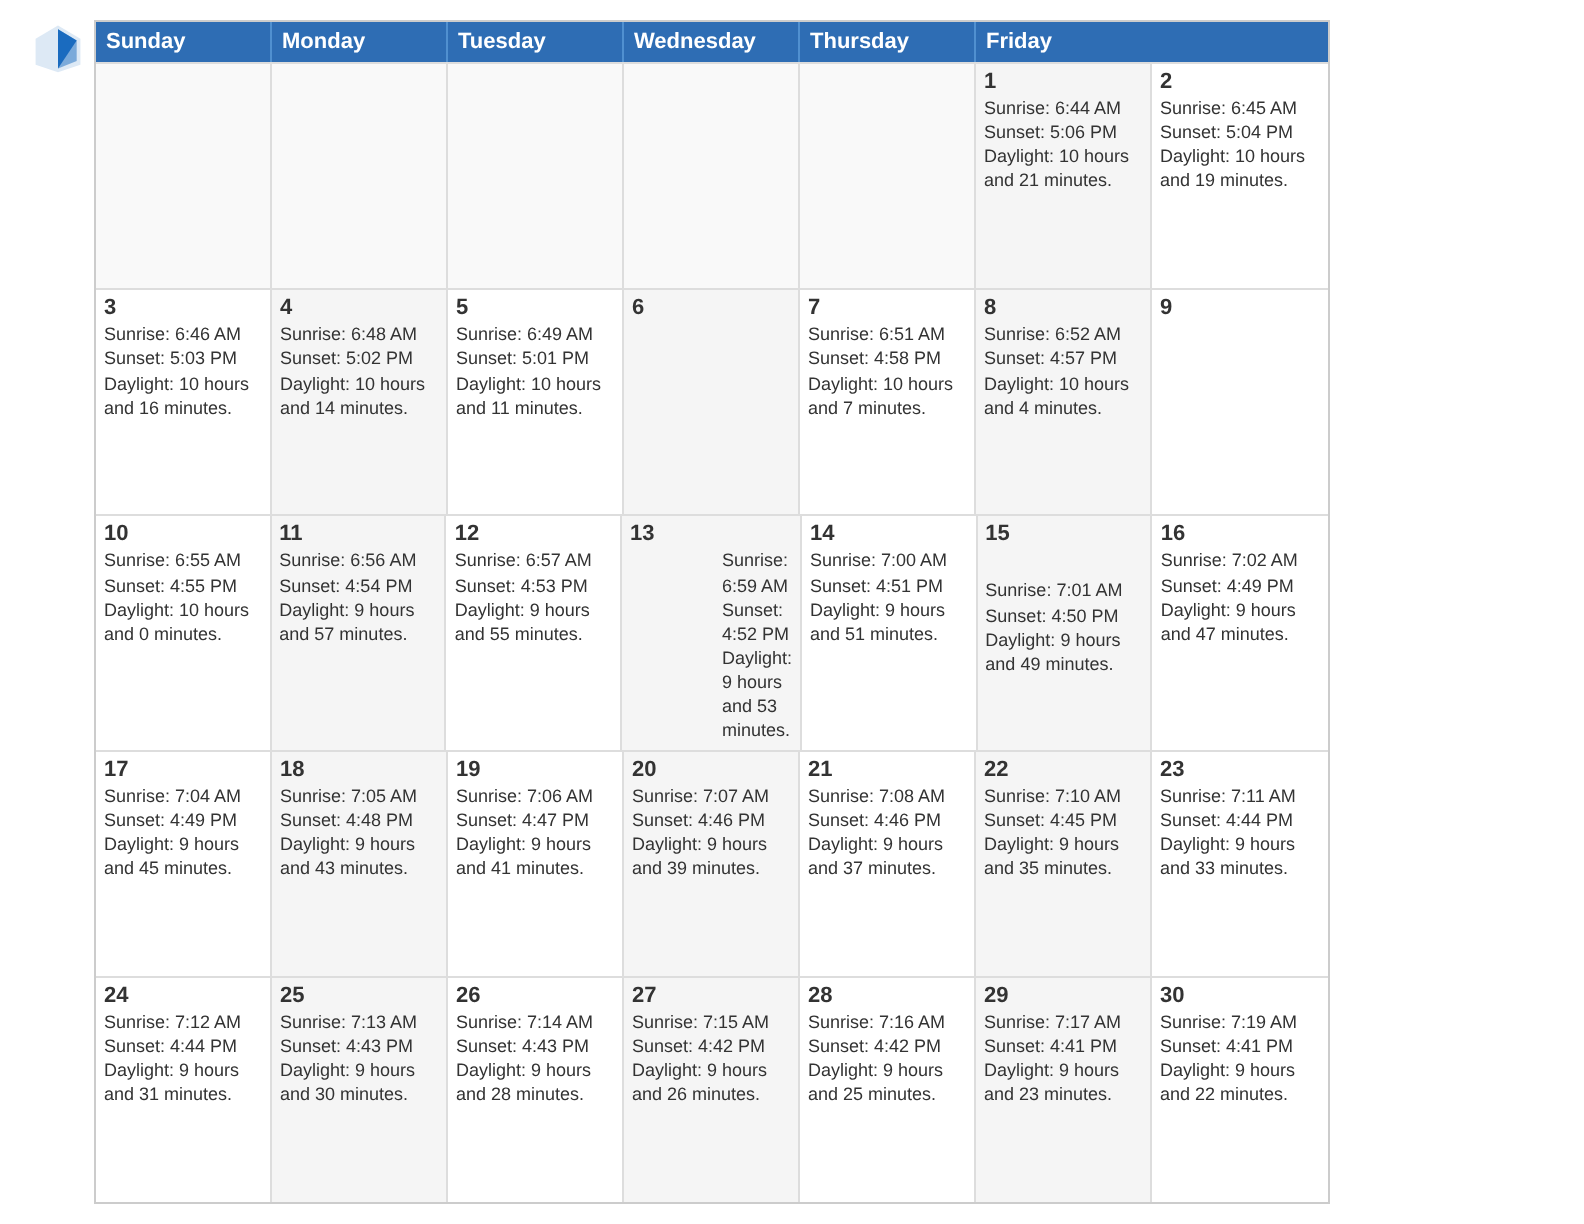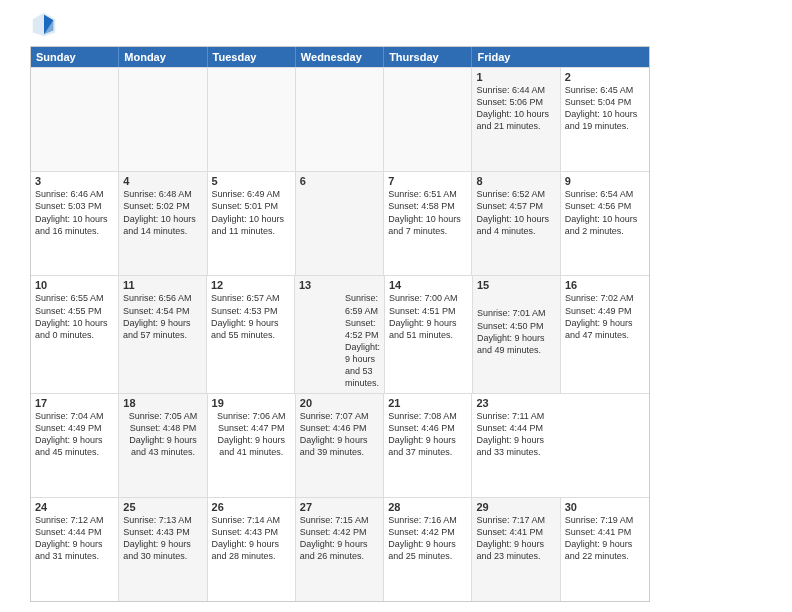--- a/index.html
+++ b/index.html
@@ -6,23 +6,22 @@
     body {
       font-family: Arial, sans-serif;
       background: #fff;
       width: 792px;
       height: 612px;
       overflow: hidden;
     }
     .page {
       width: 680px;
       height: 612px;
-      padding: 10px 30px;
-      display: flex;
-      flex-direction: column;
+      padding: 10px 15px;
+      display: flex;
     }
     .header {
       display: flex;
       justify-content: space-between;
       align-items: flex-start;
       margin-bottom: 8px;
     }
     .logo {
       display: flex;
       align-items: center;
@@ -188,23 +187,20 @@
 Daylight: 10 hours and 7 minutes.</div>
           </div>
           <div class="cal-cell shaded">
             <span class="day-num">8</span>
             <div class="cell-text" style="white-space: pre-line;">Sunrise: 6:52 AM
 Sunset: 4:57 PM
 Daylight: 10 hours and 4 minutes.</div>
           </div>
           <div class="cal-cell">
             <span class="day-num">9</span>
-            <div class="cell-text" style="white-space: pre-line;">Sunrise: 6:54 AM
-Sunset: 4:56 PM
-Daylight: 10 hours and 2 minutes.</div>
           </div>
         </div>
         <div class="cal-row">
           <div class="cal-cell">
             <span class="day-num">10</span>
             <div class="cell-text" style="white-space: pre-line;">Sunrise: 6:55 AM
 Sunset: 4:55 PM
 Daylight: 10 hours and 0 minutes.</div>
           </div>
           <div class="cal-cell shaded">
@@ -246,41 +242,47 @@
         </div>
         <div class="cal-row">
           <div class="cal-cell">
             <span class="day-num">17</span>
             <div class="cell-text" style="white-space: pre-line;">Sunrise: 7:04 AM
 Sunset: 4:49 PM
 Daylight: 9 hours and 45 minutes.</div>
           </div>
           <div class="cal-cell shaded">
             <span class="day-num">18</span>
-            <div class="cell-text" style="white-space: pre-line; text-align: center;">Sunrise: 7:05 AM
+            <div class="cell-text" style="white-space: pre-line;">Sunrise: 7:05 AM
 Sunset: 4:48 PM
 Daylight: 9 hours and 43 minutes.</div>
           </div>
           <div class="cal-cell">
             <span class="day-num">19</span>
-            <div class="cell-text" style="white-space: pre-line; text-align: center;">Sunrise: 7:06 AM
+            <div class="cell-text" style="white-space: pre-line;">Sunrise: 7:06 AM
 Sunset: 4:47 PM
 Daylight: 9 hours and 41 minutes.</div>
           </div>
           <div class="cal-cell shaded">
             <span class="day-num">20</span>
             <div class="cell-text" style="white-space: pre-line;">Sunrise: 7:07 AM
 Sunset: 4:46 PM
 Daylight: 9 hours and 39 minutes.</div>
           </div>
           <div class="cal-cell">
             <span class="day-num">21</span>
             <div class="cell-text" style="white-space: pre-line;">Sunrise: 7:08 AM
 Sunset: 4:46 PM
 Daylight: 9 hours and 37 minutes.</div>
+          </div>
+          <div class="cal-cell shaded">
+            <span class="day-num">22</span>
+            <div class="cell-text" style="white-space: pre-line;">Sunrise: 7:10 AM
+Sunset: 4:45 PM
+Daylight: 9 hours and 35 minutes.</div>
           </div>
           <div class="cal-cell">
             <span class="day-num">23</span>
             <div class="cell-text" style="white-space: pre-line;">Sunrise: 7:11 AM
 Sunset: 4:44 PM
 Daylight: 9 hours and 33 minutes.</div>
           </div>
         </div>
         <div class="cal-row">
           <div class="cal-cell">

